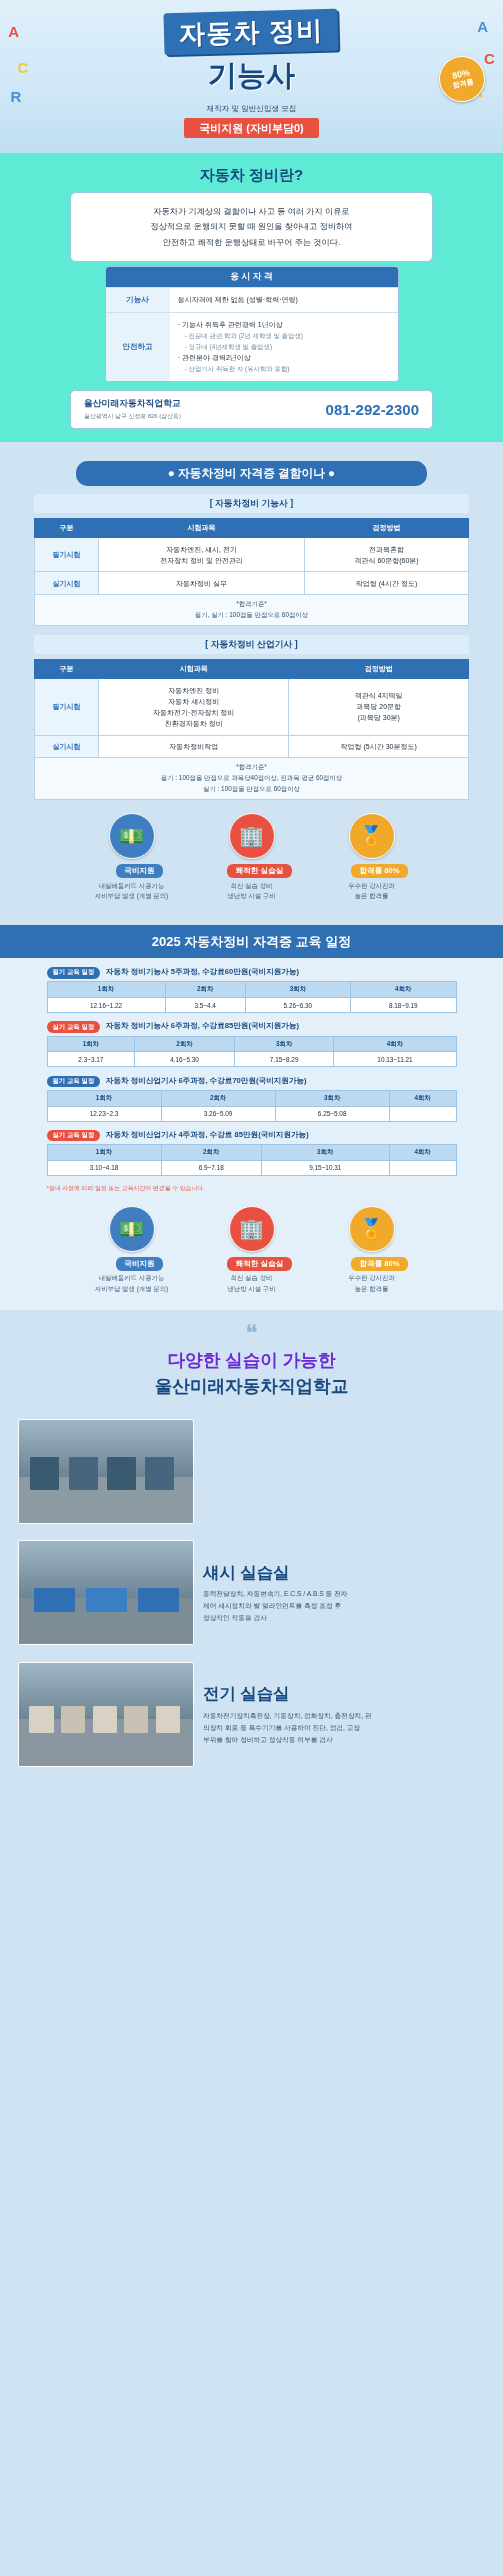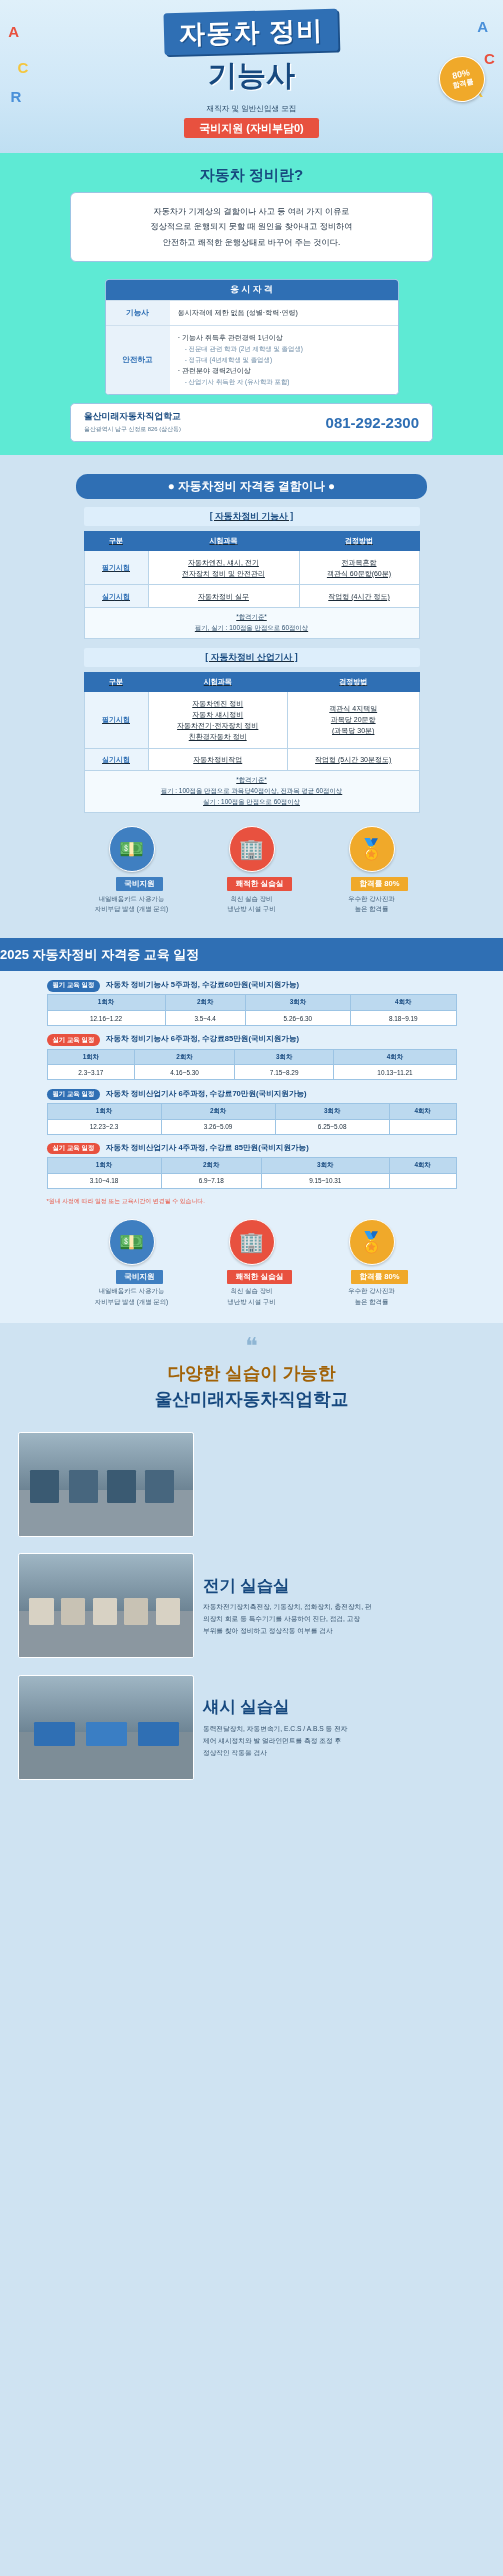--- a/index.html
+++ b/index.html
@@ -107,21 +107,21 @@
     border-radius:5.9px;
     padding:10.5px 14px;
     text-align:center;
     font-size:8.2px;
     line-height:1.9;
     color:#234;
   }
 
   
   .qual {
-    width:294px; margin:17px auto 0;
+    width:294px; margin:4px auto 0;
     background:#fff; border:0.6px solid #9cc4e4; border-radius:3.5px; overflow:hidden;
   }
   .qual-head {
     background:#2f6fb4; color:#fff; text-align:center; font-size:8.8px; font-weight:bold; padding:4.1px 0;
   }
   .qual-row { display:flex; border-top:0.6px solid #cfe0ee; }
   .qual-row:first-of-type { border-top:none; }
   .qual-label {
     width:64px; background:#e8f2fa; color:#2f6fb4; font-weight:bold;
     display:flex; align-items:center; justify-content:center; font-size:7.6px; padding:5.9px 0;
@@ -134,21 +134,21 @@
     width:363px; margin:8.2px auto 0;
     background:#fff; border:1.2px solid #9cc4e4; border-radius:4.7px;
     display:flex; align-items:center; justify-content:space-between;
     padding:7px 13px;
   }
   .contact-left { font-size:8.8px; font-weight:bold; color:#17497f; }
   .contact-left small { display:block; font-weight:normal; font-size:5.9px; color:#5b7a93; margin-top:1.8px;}
   .contact-tel { font-size:15px; font-weight:bold; color:#2f6fb4; }
 
   
-  .exam-wrap { width:336px; margin:0 auto;text-decoration:underline; }
+  .exam-wrap { width:435px; margin:0 auto; }
   .exam-sub {
     text-align:center; font-size:8.8px; font-weight:bold; color:#17497f;
     background:#ddeefb; border-radius:2.3px; padding:3.5px 0; margin:8.2px 0 4.7px;
   }
   table.exam { width:100%; border-collapse:collapse; background:#fff; font-size:7px; }
   table.exam th {
     background:#2f6fb4; color:#fff; padding:4.1px 2.3px; border:0.6px solid #2f6fb4; font-weight:bold;
   }
   table.exam td { border:0.6px solid #b9d4e9; padding:5.3px 3.5px; text-align:center; line-height:1.6; }
   table.exam td.first { background:#eaf4fc; font-weight:bold; color:#2f6fb4; width:64px; }
@@ -163,48 +163,48 @@
   .icon-circle {
     width:46px; height:46px; border-radius:50%;
     margin:0 auto 4.7px; display:flex; align-items:center; justify-content:center;
     font-size:20px; color:#fff; border:1.8px solid #fff; box-shadow:0 1.2px 2.3px rgba(0,0,0,.2);
   }
   .ic-a { background:#3f7fc1; }
   .ic-b { background:#e8513f; }
   .ic-c { background:#f0a92a; }
   .icon-tag {
     display:inline-block; color:#fff; font-weight:bold; font-size:7.6px;
-    padding:1.8px 8.2px; border-radius:1px; margin-bottom:2.9px;margin-left:16px;
+    padding:1.8px 8.2px; border-radius:6px; margin-bottom:2.9px;margin-left:16px;
   }
   .tag-a { background:#3f7fc1; } .tag-b { background:#e8513f; } .tag-c { background:#f0a92a; }
   .icon-desc { font-size:6.4px; color:#3c5a75; line-height:1.6; }
 
   
   .sched-band {
-    background:#2f6fb4; color:#fff; padding:8.2px 0 7px; margin-top:11.7px;
+    background:#2f6fb4; color:#fff; text-align:center; padding:8.2px 0 7px; margin-top:11.7px;
   }
   .sched-band .t1 { font-size:13px; font-weight:bold; }
   .sched-band .t2 { font-size:10px; margin-top:3.5px; }
   .sched-body { background:#e3f0fa; padding:9.4px 0 10.5px; }
   .sched-blk { width:410px; margin:0 auto 8.2px; }
   .sched-head { font-size:7.6px; font-weight:bold; color:#17497f; margin-bottom:2.9px; }
   .sched-head .pill {
     display:inline-block; background:#2f6fb4; color:#fff; border-radius:5.9px;
     padding:1.2px 5.9px; font-size:6.4px; margin-right:3.5px;
   }
   .sched-head .pill.red { background:#e8513f; }
   table.sched { width:100%; border-collapse:collapse; background:#fff; font-size:6.4px; }
   table.sched th { background:#bcd9ef; color:#17497f; padding:2.9px 0; border:0.6px solid #9cc4e4; }
   table.sched td { border:0.6px solid #9cc4e4; padding:3.5px 0; text-align:center; }
   .sched-note { width:410px; margin:2.3px auto 0; font-size:5.9px; color:#e8513f; }
 
   
   .quote-sec { background:#cfe3f2; text-align:center; padding:15px 0 13px; }
   .quote-mark { font-size:23.4px; color:#8fb6d4; line-height:.7; }
-  .quote-l1 { font-size:17.6px; font-weight:bold; color:#a16207; margin-top:5.9px; }
+  .quote-l1 { font-size:17.6px; font-weight:bold; color:#6d28d9; margin-top:5.9px; }
   .quote-l2 { font-size:17.6px; font-weight:bold; color:#17497f; margin-top:2.3px; }
 
   
   .room { display:flex; gap:9.4px; align-items:center; padding:8.2px 17.6px; }
   .room-photo {
     width:176px; height:105px; border:1.8px solid #fff; border-radius:2.3px;
     background:linear-gradient(180deg,#9fb6c4 0%,#6d8494 55%,#4d6272 100%);
     position:relative; overflow:hidden; flex:none;
   }
   .room-photo .floor { position:absolute; left:0; right:0; bottom:0; height:45%; background:#8c9aa4; }
@@ -489,45 +489,45 @@
         <div class="floor"></div>
         <div class="mach" style="left:11.7px;width:29px;height:33px;background:#3a5a72;"></div>
         <div class="mach" style="left:50px;width:29px;height:33px;background:#47667e;"></div>
         <div class="mach" style="left:88px;width:29px;height:33px;background:#3a5a72;"></div>
         <div class="mach" style="left:126px;width:29px;height:33px;background:#47667e;"></div>
       </div>
     </div>
 
     <div class="room">
       <div class="room-photo">
+        <div class="floor" style="background:#7d8d97"></div>
+        <div class="mach" style="left:15px;width:41px;height:23.4px;background:#2f6fb4;"></div>
+        <div class="mach" style="left:67px;width:41px;height:23.4px;background:#3a7ec4;"></div>
+        <div class="mach" style="left:119px;width:41px;height:23.4px;background:#2f6fb4;"></div>
+      </div>
+      <div class="room-txt">
+        <div class="room-title">섀시 실습실</div>
+        <div class="room-desc" style="white-space:pre-line">동력전달장치, 자동변속기, E.C.S / A.B.S 등 전자
+제어 섀시정치와 발 얼라인먼트를 측정 조정 후
+정상작인 작동을 검사</div>
+      </div>
+    </div>
+
+    <div class="room">
+      <div class="room-photo">
         <div class="floor" style="background:#8b97a0"></div>
         <div class="mach" style="left:10.5px;width:24.6px;height:27px;background:#d8d2c4;"></div>
         <div class="mach" style="left:42px;width:24.6px;height:27px;background:#c8c2b4;"></div>
         <div class="mach" style="left:74px;width:24.6px;height:27px;background:#d8d2c4;"></div>
         <div class="mach" style="left:105px;width:24.6px;height:27px;background:#c8c2b4;"></div>
         <div class="mach" style="left:137px;width:24.6px;height:27px;background:#d8d2c4;"></div>
       </div>
       <div class="room-txt">
         <div class="room-title">전기 실습실</div>
         <div class="room-desc" style="white-space:pre-line">자동차전기장치측전장, 기동장치, 점화장치, 충전장치, 편
 의장치 회로 등 특수기기를 사용하여 진단, 점검, 고장
 부위를 찾아 정비하고 정상작동 여부를 검사</div>
       </div>
     </div>
-
-    <div class="room">
-      <div class="room-photo">
-        <div class="floor" style="background:#7d8d97"></div>
-        <div class="mach" style="left:15px;width:41px;height:23.4px;background:#2f6fb4;"></div>
-        <div class="mach" style="left:67px;width:41px;height:23.4px;background:#3a7ec4;"></div>
-        <div class="mach" style="left:119px;width:41px;height:23.4px;background:#2f6fb4;"></div>
-      </div>
-      <div class="room-txt">
-        <div class="room-title">섀시 실습실</div>
-        <div class="room-desc" style="white-space:pre-line">동력전달장치, 자동변속기, E.C.S / A.B.S 등 전자
-제어 섀시정치와 발 얼라인먼트를 측정 조정 후
-정상작인 작동을 검사</div>
-      </div>
-    </div>
   </div>
 
 </div>
 
 
 </body></html>

